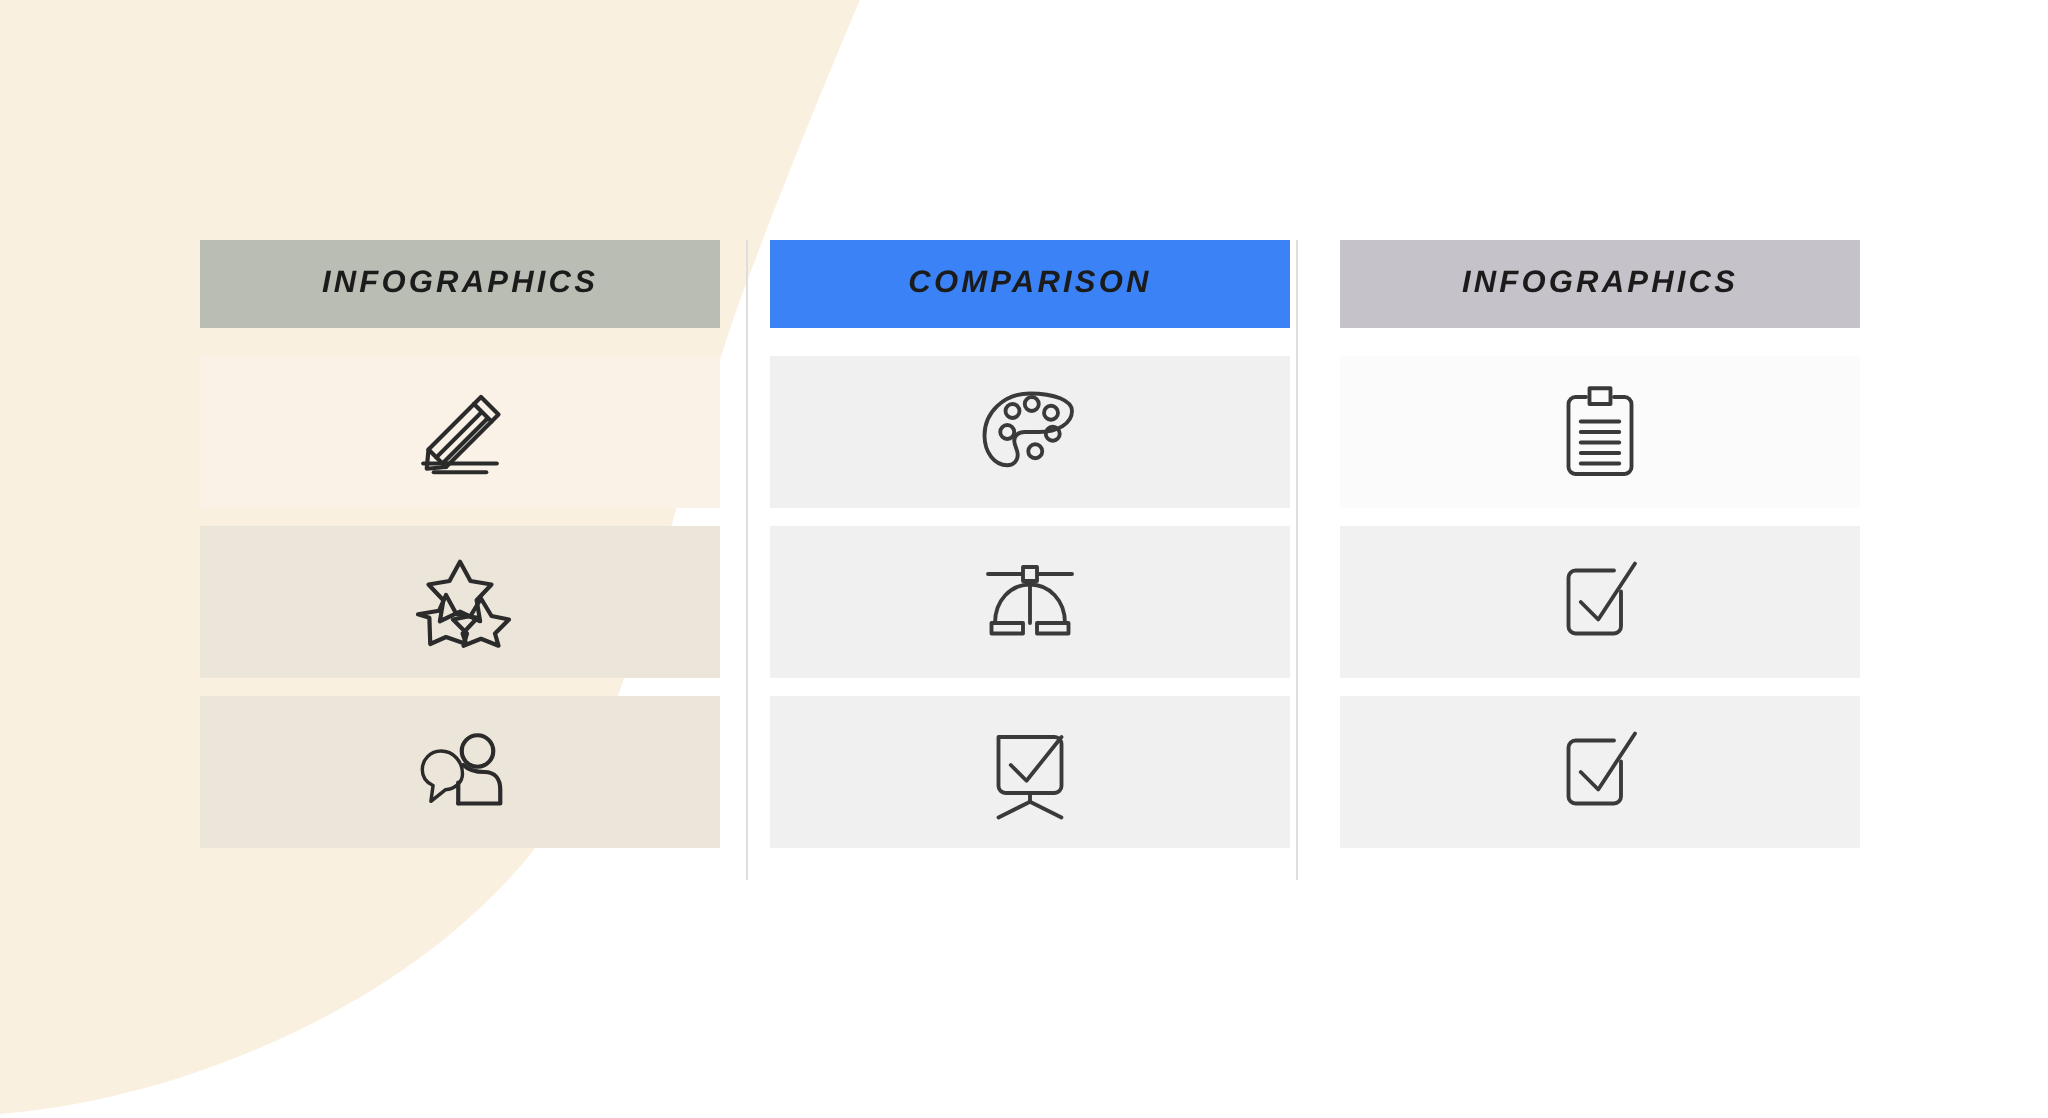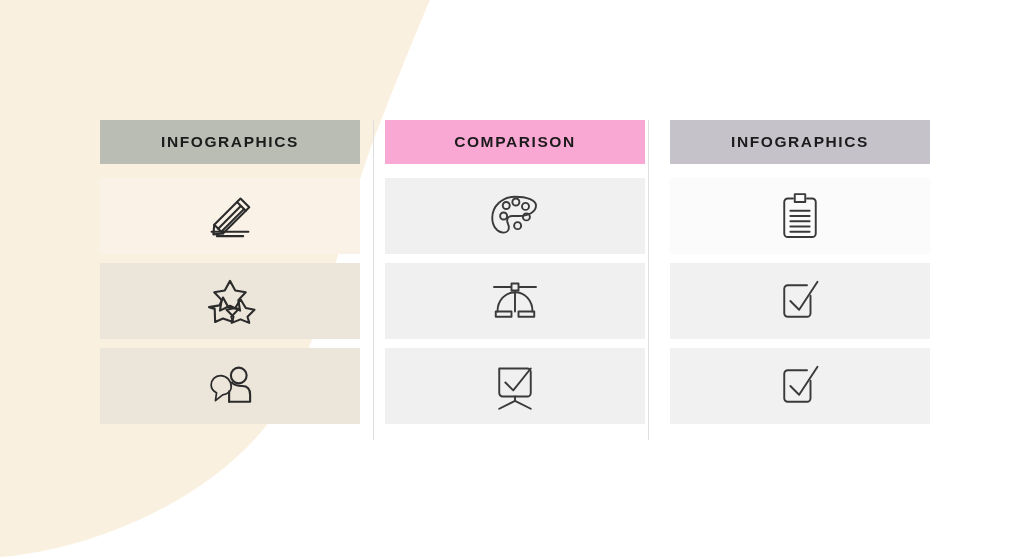--- a/index.html
+++ b/index.html
@@ -35,20 +35,21 @@
 
   
   .columns {
     position: absolute;
     left: 100px;
     top: 120px;
     width: 830px;
     height: 320px;
     display: flex;
     gap: 25px;
+    font-style: italic;
   }
 
   .column {
     position: relative;
     width: 260px;
     display: flex;
     flex-direction: column;
   }
 
   .col-header {
@@ -153,21 +154,21 @@
               <path d="M31 50 L31 38"></path>
               <path d="M31 38 C31 29 24.5 22 16 22 C8.5 22 3 28 3 35 C3 40 6 44 10.5 46 L9 57 L19 49 C25.5 48.5 31 44 31 38 Z" transform="translate(8,2) scale(0.82) "></path>
             </svg>
           </span>
         </div>
 
       </div>
     </div>
 
     <div class="column">
-      <div class="col-header" style="background: #f9a8d4; color: rgb(27, 27, 27);">
+      <div class="col-header" style="background: #3b82f6; color: rgb(27, 27, 27);">
         <span>COMPARISON</span>
       </div>
       <div class="col-rows">
 
         <div class="row" style="background: rgb(240, 240, 240);">
           <span class="icon-wrap">
             <svg viewBox="0 0 64 64" fill="none" stroke="#3a3a3a" stroke-width="2.2" stroke-linecap="round" stroke-linejoin="round">
               <path d="M32 7 C17 7 6 18 6 31 C6 41 12 48 19 48 C23 48 25 45 25 42 C25 39 23 37 23 34 C23 31 25.5 29 29 29 L37 29 C48 29 56 24 56 17 C56 11 46 7 32 7 Z" transform="translate(0,3)"></path>
               <circle cx="22" cy="20" r="4"></circle>
               <circle cx="33" cy="16" r="4"></circle>

